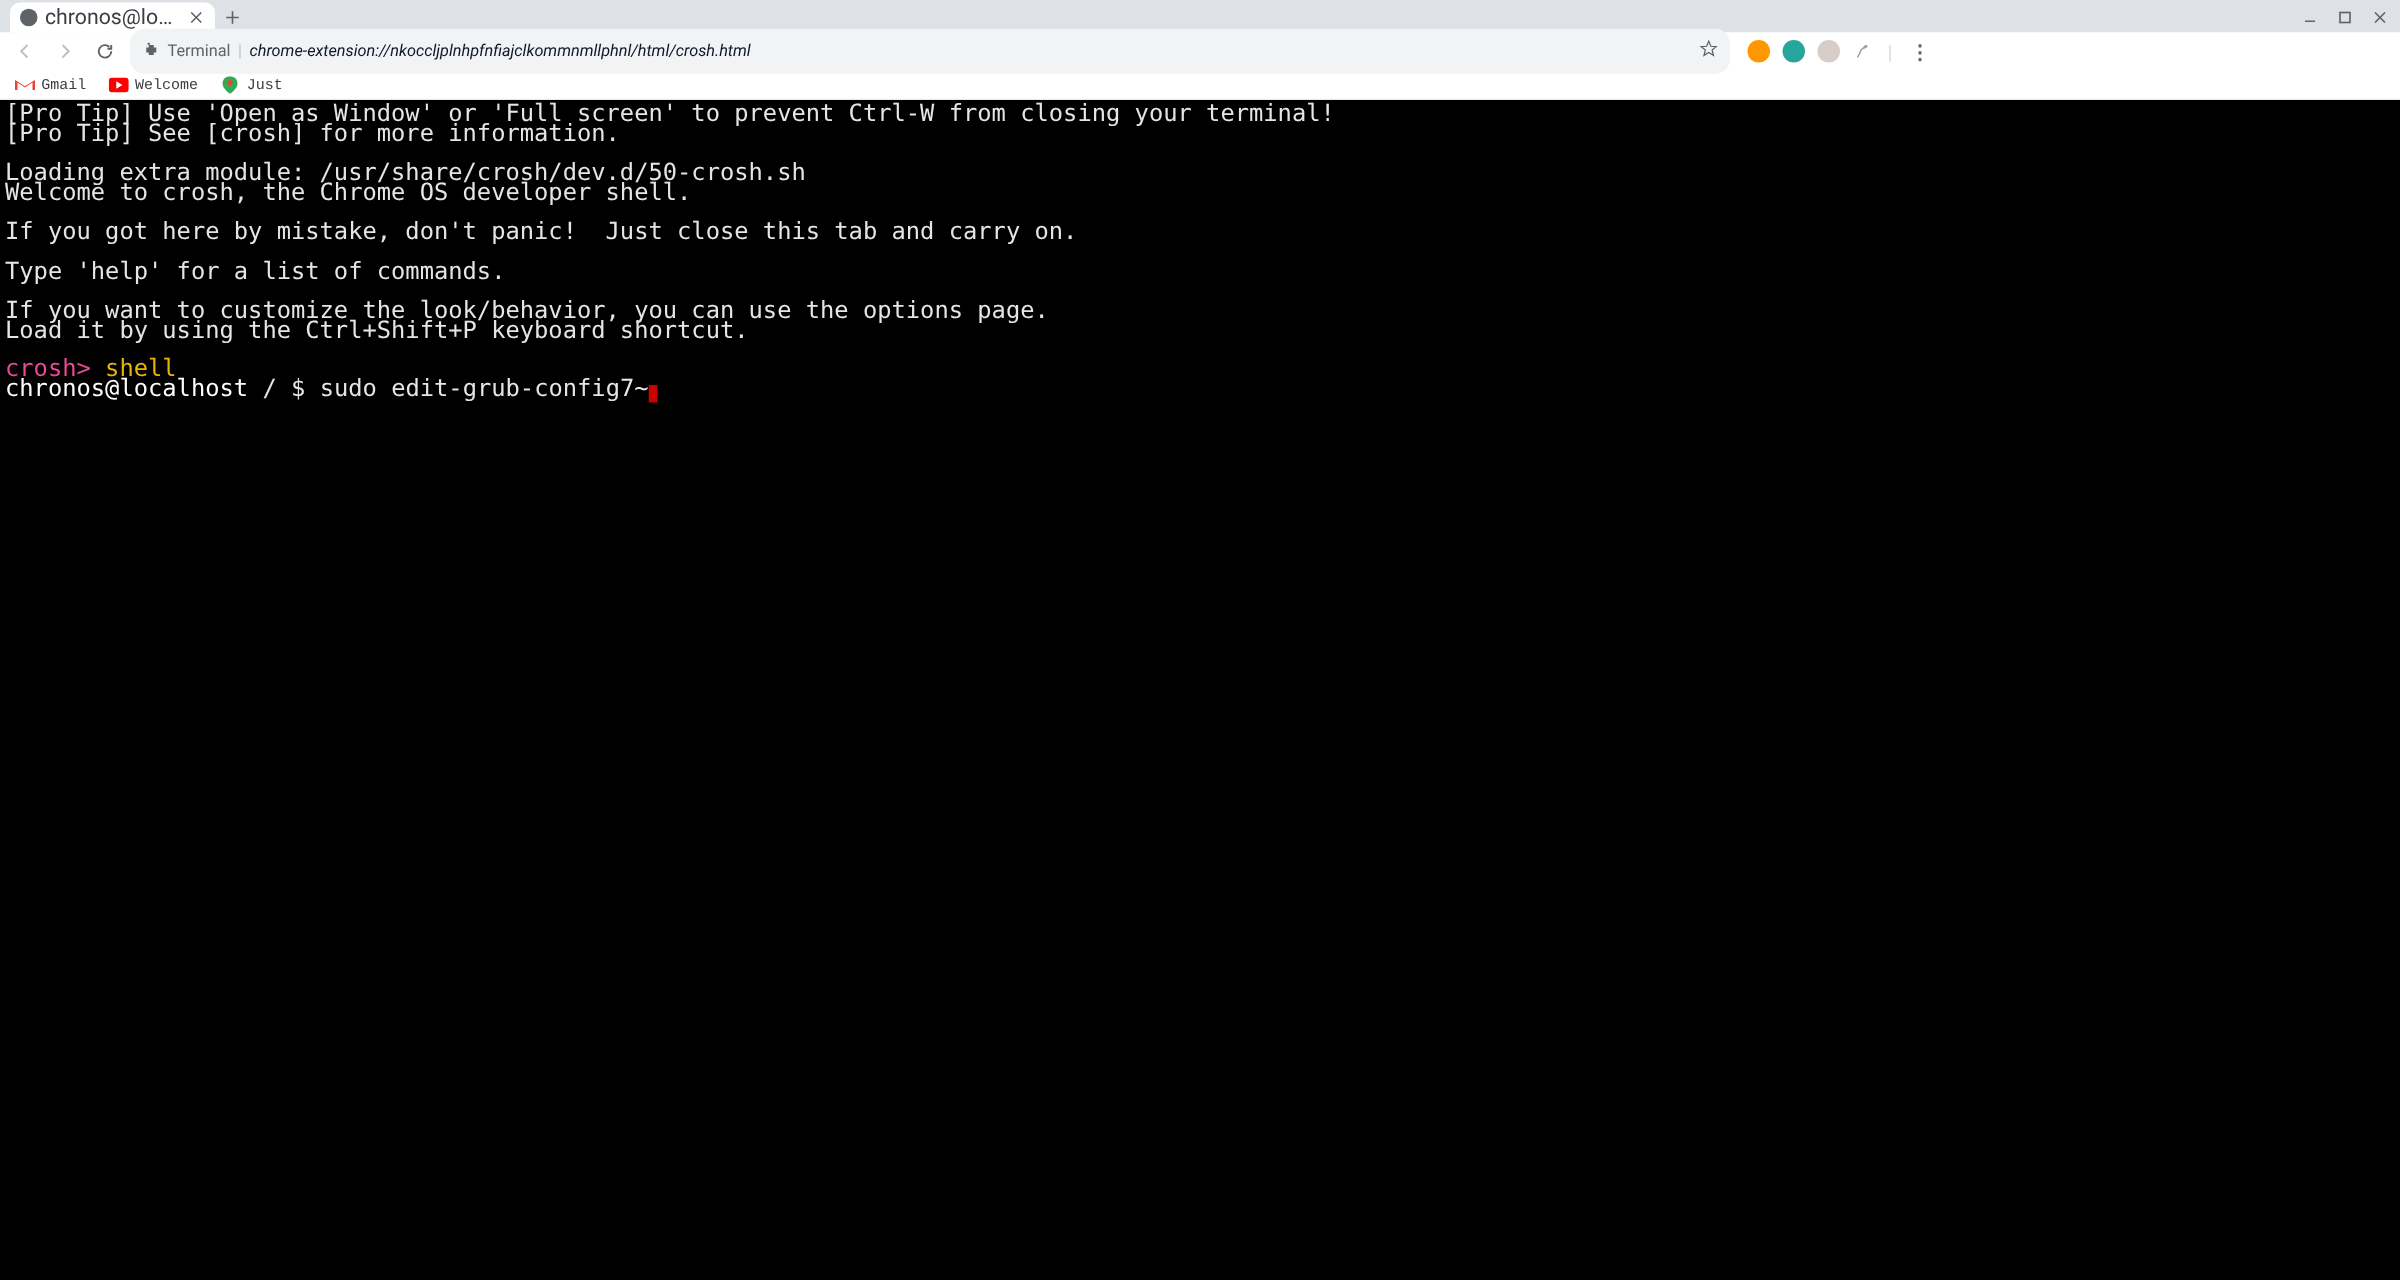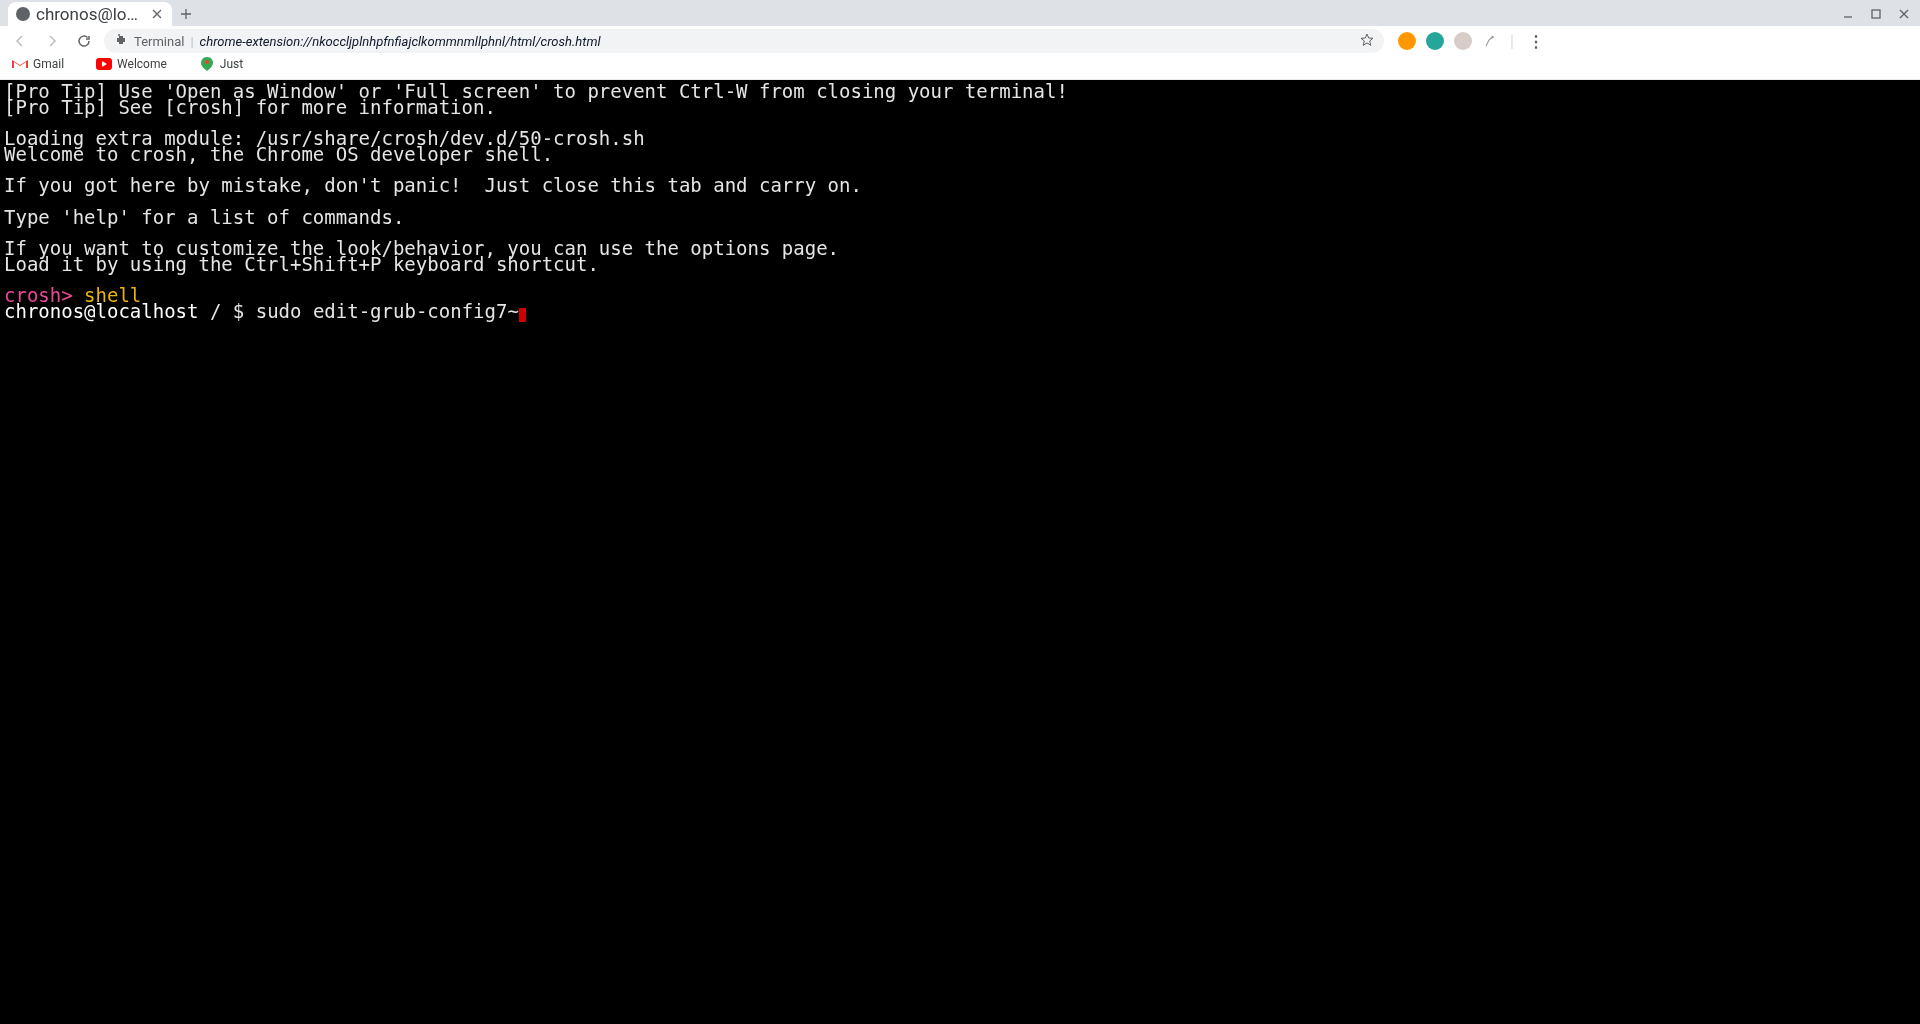--- a/index.html
+++ b/index.html
@@ -117,21 +117,21 @@
       cursor: pointer;
     }
     
     .nav-btn.disabled {
       color: #bdc1c6;
     }
     
     .address-bar {
       flex: 1;
       max-width: 1280px;
-      height: 24px;
+      height: 36px;
       background: #f1f3f4;
       border-radius: 12px;
       display: flex;
       align-items: center;
       padding: 0 10px;
       font-size: 13px;
       gap: 6px;
     }
     
     .ext-icon {
@@ -190,24 +190,25 @@
       cursor: pointer;
       padding: 0 4px;
       font-weight: bold;
     }
     
     
     .bookmarks-bar {
       height: 24px;
       background: #fff;
       display: flex;
-      align-items: flex-start;
+      align-items: center;
       padding: 0 12px;
-      gap: 32px;
+      gap: 18px;
       border-bottom: 1px solid #e8eaed;
+      font-family: Liberation Mono, monospace;
     }
     
     .bookmark-item {
       display: flex;
       align-items: center;
       gap: 5px;
       font-size: 12px;
       color: #3c4043;
       cursor: pointer;
     }

